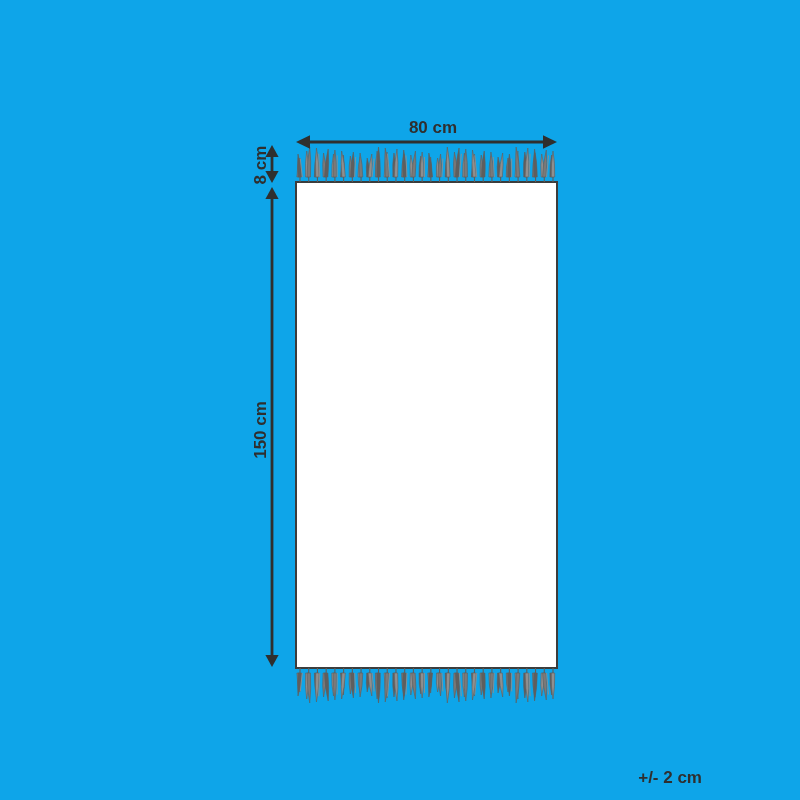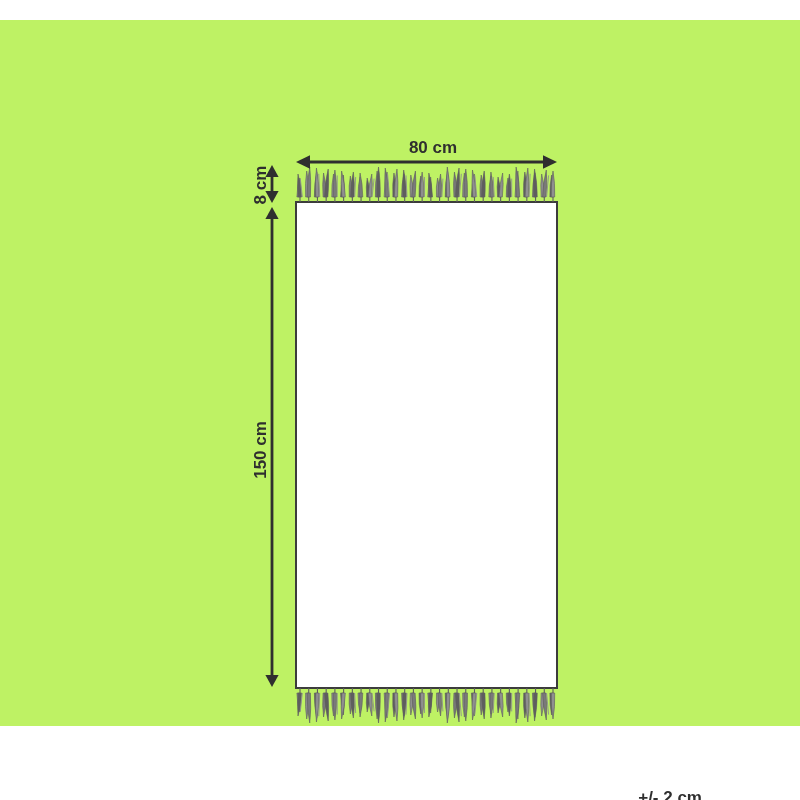--- a/index.html
+++ b/index.html
@@ -7,23 +7,22 @@
     padding: 0;
     background: #ffffff;
     width: 800px;
     height: 800px;
     overflow: hidden;
     font-family: "Liberation Sans", sans-serif;
   }
   .stage {
     position: relative;
     width: 800px;
-    height: 706px;
-    background: #bef264;
-    margin-top: 20px;
+    height: 800px;
+    background: #0ea5e9;
   }
   svg text {
     font-family: "Liberation Sans", sans-serif;
     font-weight: bold;
     font-size: 17px;
   }
 </style>
 </head>
 <body>
 

